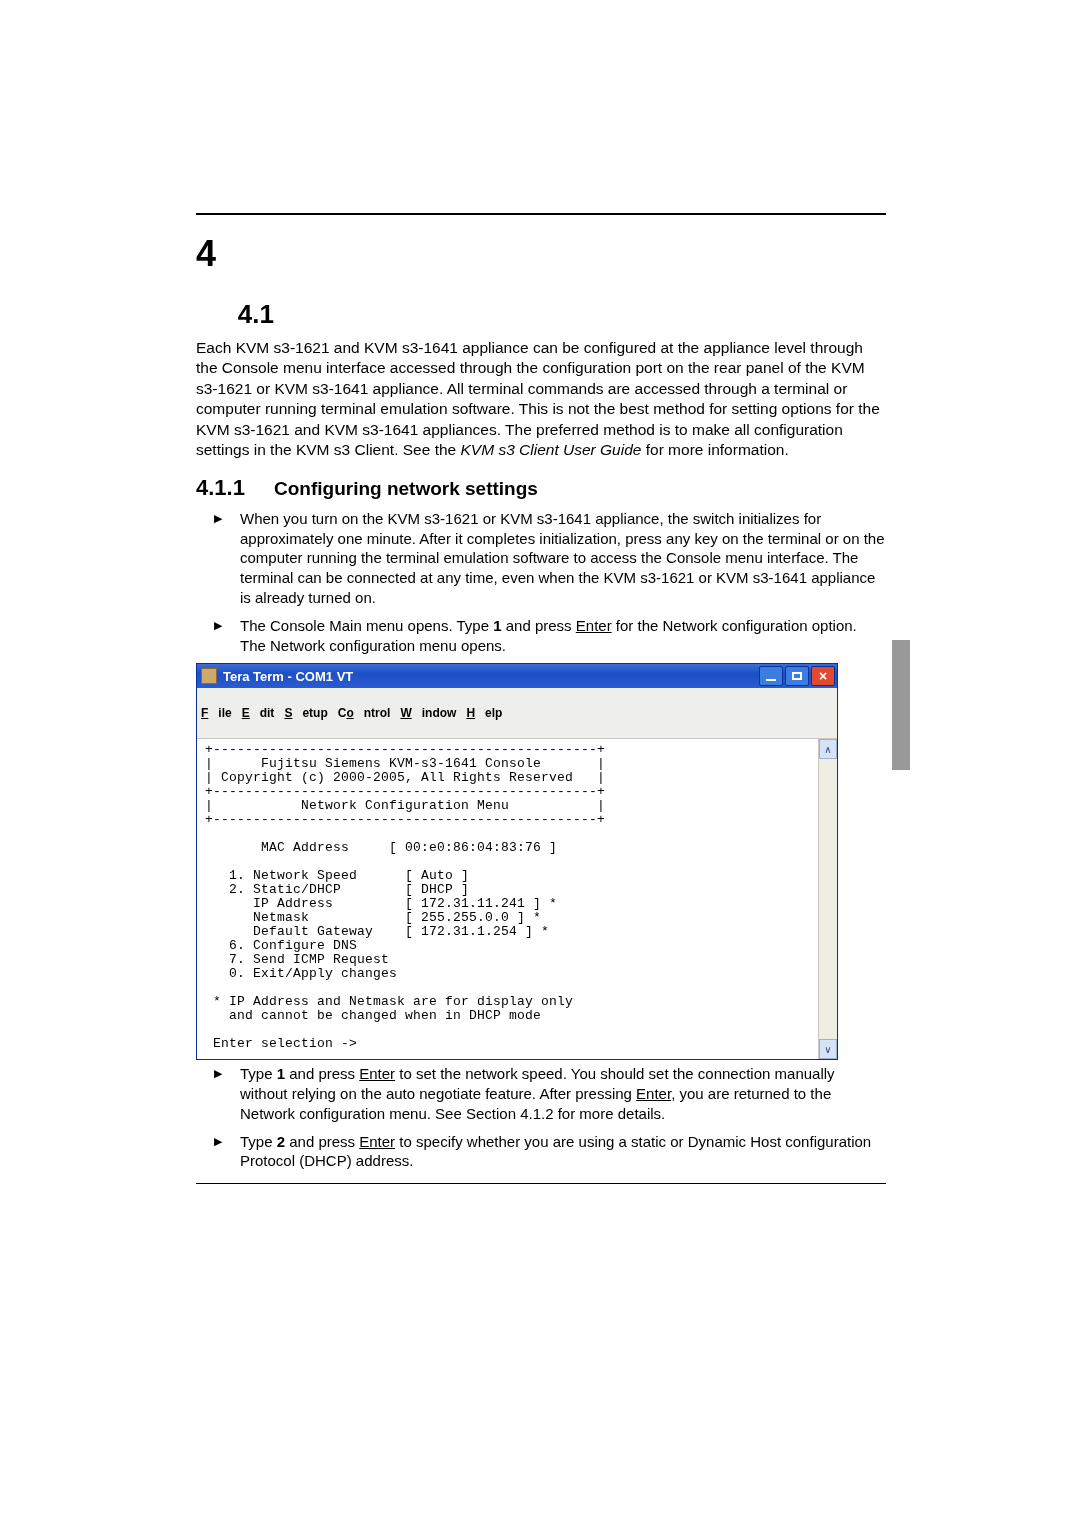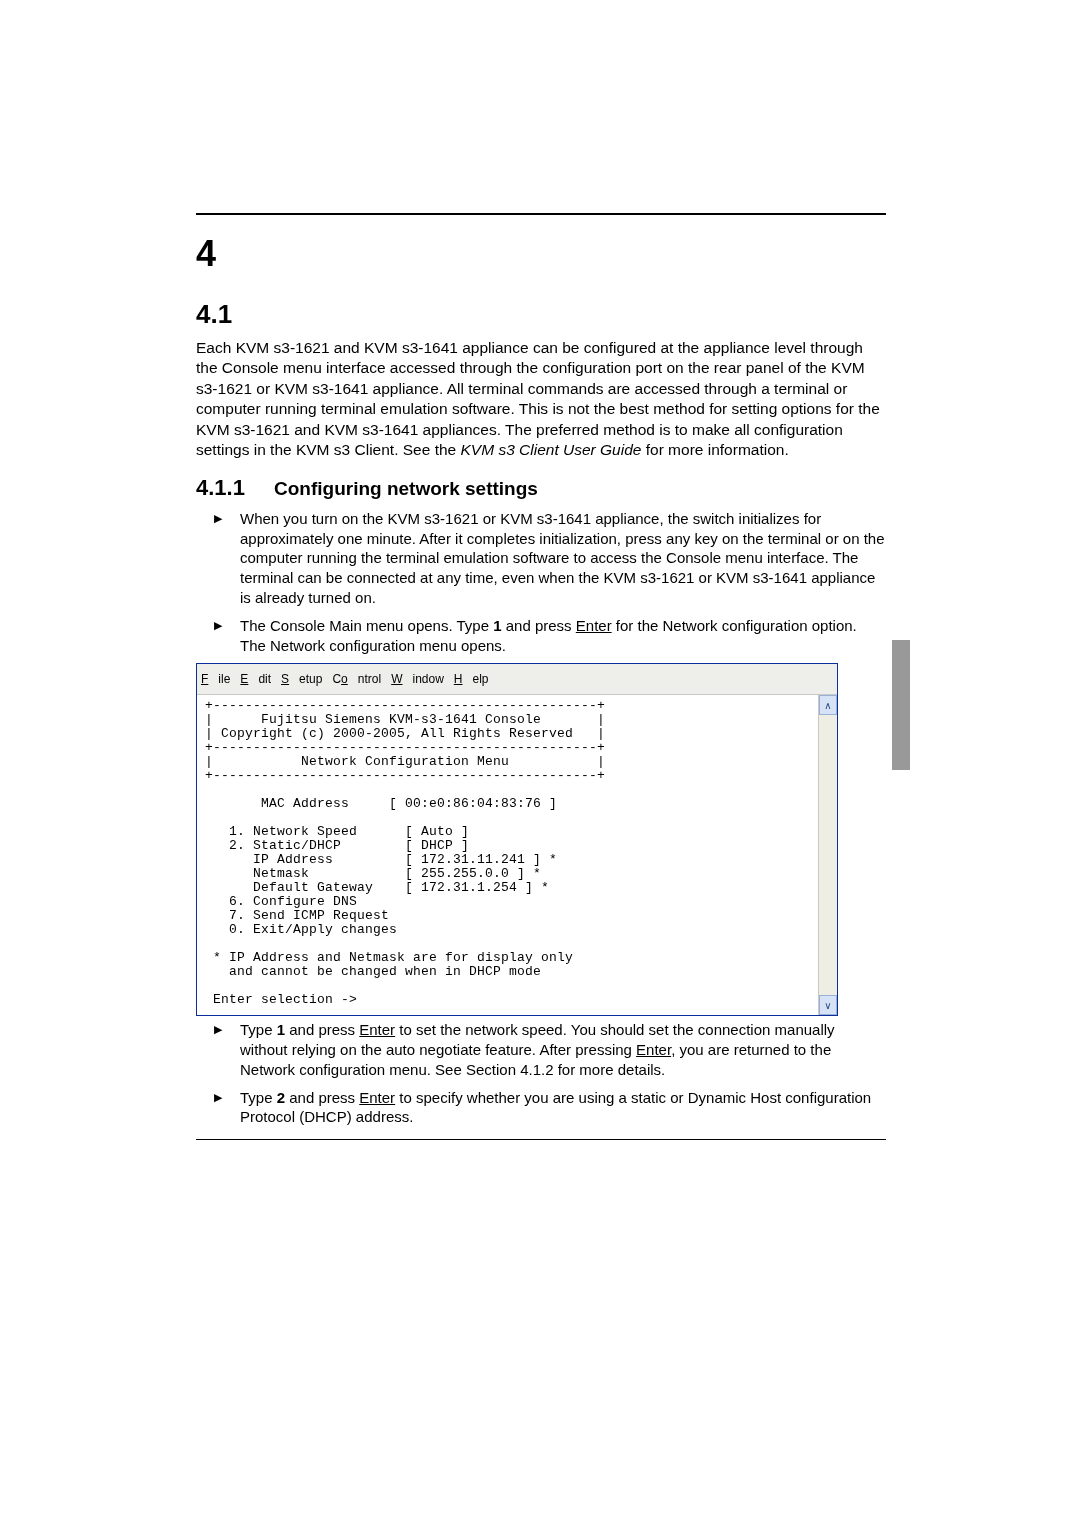--- a/index.html
+++ b/index.html
@@ -47,20 +47,21 @@
     flex: none;
   }
   .chapter-title {
     font-size: 36px;
     font-weight: bold;
   }
   .h2-row {
     display: flex;
     align-items: baseline;
     margin-bottom: 8px;
+    text-align: right;
   }
   .h2-num {
     font-size: 26px;
     font-weight: bold;
     width: 78px;
     flex: none;
   }
   .h2-title {
     font-size: 26px;
     font-weight: bold;
@@ -169,21 +170,22 @@
     font-size: 0;
   }
   .wbtn.min, .wbtn.max { background: #3b7de0; }
   .wbtn.close { background: #e04a2e; }
   .wbtn-glyph-min { width: 10px; height: 2px; background: #fff; margin-top: 8px; }
   .wbtn-glyph-max { width: 10px; height: 8px; border: 2px solid #fff; box-sizing: border-box; }
   .wbtn-glyph-close { color:#fff; font: bold 14px/1 Arial; }
   .term-menu {
     background: #eeeeea;
     border-bottom: 1px solid #c8c8c4;
-    padding: 8px 4px;
+    padding: 18px 4px;
+    font-weight: bold;
   }
   .term-menu span {
     font-family: Tahoma, Arial, sans-serif;
     font-size: 12px;
     color: #000;
     margin-right: 10px;
   }
   .mn-u { text-decoration: underline; }
   .term-body-wrap {
     display: flex;
@@ -250,20 +252,35 @@
     </div>
 
     <ul class="tri">
       <li>When you turn on the KVM s3-1621 or KVM s3-1641 appliance, the switch initializes for approximately one minute. After it completes initialization, press any key on the terminal or on the computer running the terminal emulation software to access the Console menu interface. The terminal can be connected at any time, even when the KVM s3-1621 or KVM s3-1641 appliance is already turned on.</li>
       <li>
         <span>The Console Main menu opens. Type </span><b>1</b><span> and press </span><span class="u">Enter</span><span> for the Network configuration option. The Network configuration menu opens.</span>
       </li>
     </ul>
 
     <div class="term">
+      <div class="term-titlebar">
+        <div class="term-icon"></div>
+        <div class="term-title">Tera Term - COM1 VT</div>
+        <div class="term-btns">
+          <div class="wbtn min">
+              <div class="wbtn-glyph-min"></div>
+            </div>
+          <div class="wbtn max">
+              <div class="wbtn-glyph-max"></div>
+            </div>
+          <div class="wbtn close">
+              <span class="wbtn-glyph-close">×</span>
+            </div>
+        </div>
+      </div>
       <div class="term-menu">
         <span><span class="mn-u">F</span>ile</span>
         <span><span class="mn-u">E</span>dit</span>
         <span><span class="mn-u">S</span>etup</span>
         <span>C<span class="mn-u">o</span>ntrol</span>
         <span><span class="mn-u">W</span>indow</span>
         <span><span class="mn-u">H</span>elp</span>
       </div>
       <div class="term-body-wrap">
         <div class="term-body">

